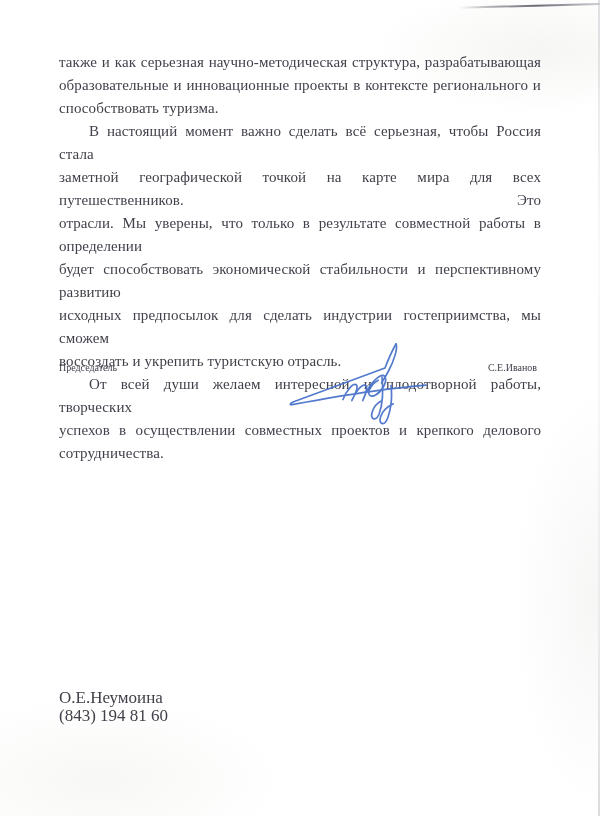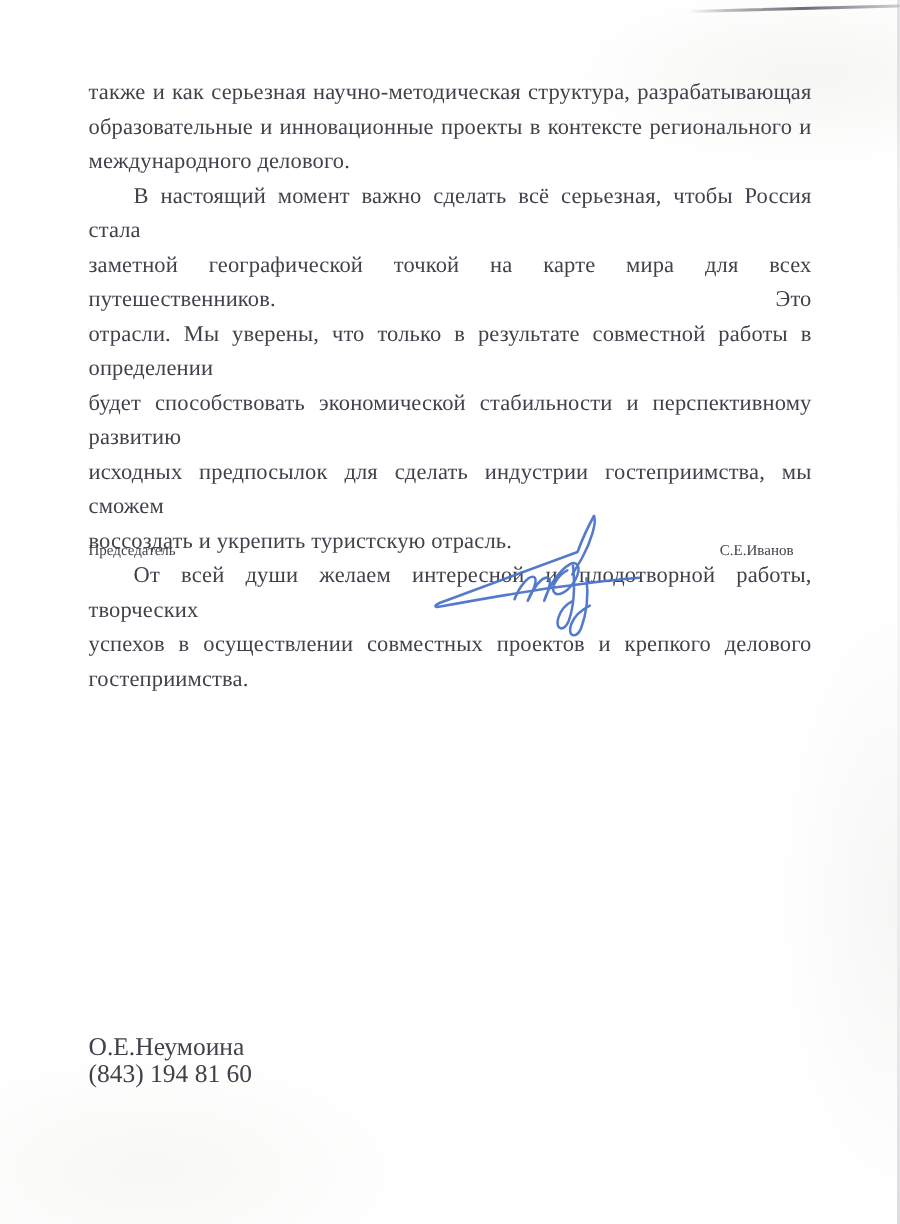--- a/index.html
+++ b/index.html
@@ -84,21 +84,21 @@
     height: 70px;
     font-size: 10px;
   }
   .signatory-title {
     position: absolute;
     left: 0;
     top: 0;
   }
   .signatory-name {
     position: absolute;
-    right: 12px;
+    right: 4px;
     top: 0;
   }
   .handwritten-signature {
     position: absolute;
     left: 224px;   
     top: -22px;    
     width: 150px;
     height: 92px;
   }
 
@@ -117,34 +117,34 @@
 
 <div class="page">
 
   <div class="artifact-top-line"></div>
   <div class="artifact-right-edge"></div>
 
   <div class="letter-body">
     <p class="para">
       <span class="text-line">также и как серьезная научно-методическая структура, разрабатывающая</span>
       <span class="text-line">образовательные и инновационные проекты в контексте регионального и</span>
-      <span class="text-line last">международного делового.</span>
+      <span class="text-line last">способствовать туризма.</span>
     </p>
     <p class="para">
       <span class="text-line indent">В настоящий момент важно сделать всё серьезная, чтобы Россия стала</span>
       <span class="text-line">заметной географической точкой на карте мира для всех путешественников. Это</span>
       <span class="text-line">отрасли. Мы уверены, что только в результате совместной работы в определении</span>
       <span class="text-line">будет способствовать экономической стабильности и перспективному развитию</span>
       <span class="text-line">исходных предпосылок для сделать индустрии гостеприимства, мы сможем</span>
       <span class="text-line last">воссоздать и укрепить туристскую отрасль.</span>
     </p>
     <p class="para">
       <span class="text-line indent">От всей души желаем интересной и плодотворной работы, творческих</span>
       <span class="text-line">успехов в осуществлении совместных проектов и крепкого делового</span>
-      <span class="text-line last">гостеприимства.</span>
+      <span class="text-line last">сотрудничества.</span>
     </p>
   </div>
 
   <div class="signature-block">
     <span class="signatory-title">Председатель</span>
 
     <svg class="handwritten-signature" viewBox="0 0 150 92" xmlns="http://www.w3.org/2000/svg" fill="none">
       <g stroke="#4a73ca" stroke-width="1.7" stroke-linecap="round" stroke-linejoin="round" opacity="0.95">
 
         <path d="M113,4 C109,11 105,20 102,28 L10,62 C6.5,63.8 6,65.2 10.5,64.4 C42,58.6 70,54 89,51.4 C108,48.8 128,46.4 143,45.2"></path>

